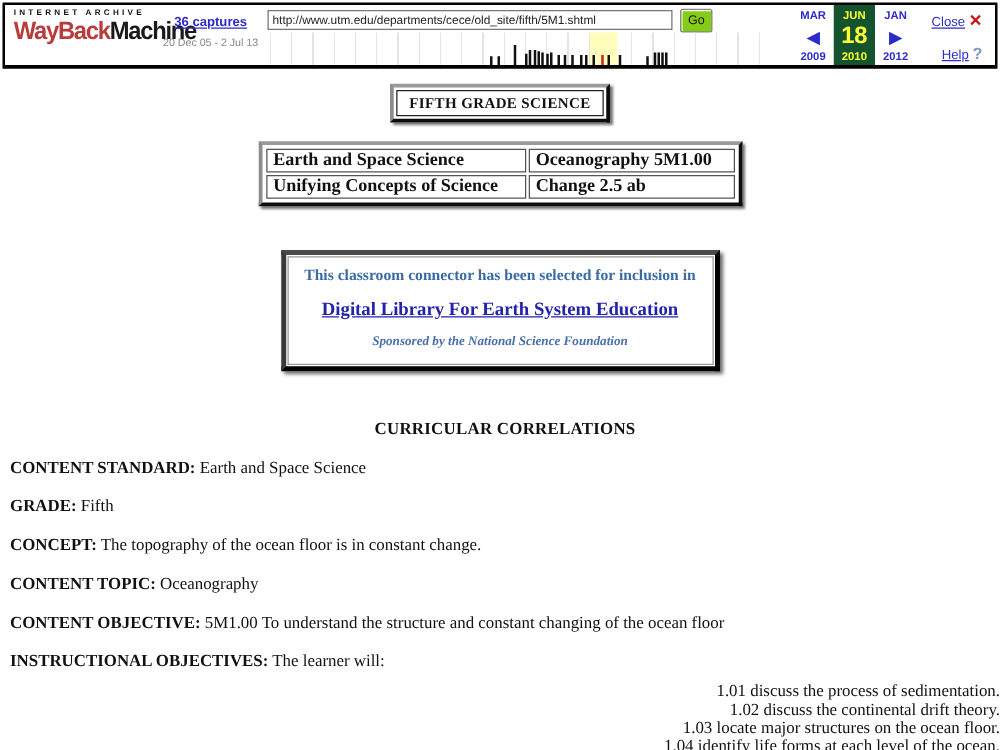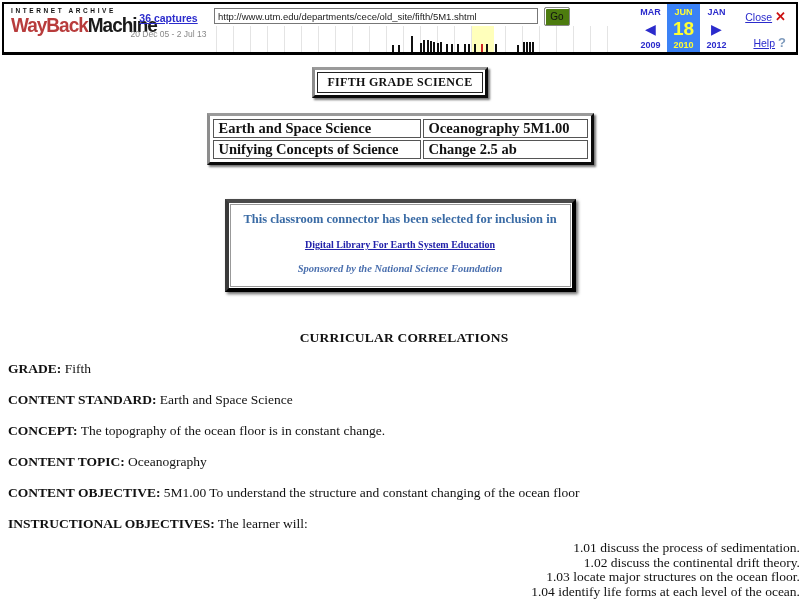--- a/index.html
+++ b/index.html
@@ -20,32 +20,32 @@
 
   .wb-captures { position:absolute; left:112px; top:4px; width:105px; text-align:center; }
   .wb-captures a { font-size:10.5px; font-weight:bold; color:#2b2bcc; text-decoration:underline; cursor:pointer; }
   .wb-captures .range { font-size:8.5px; color:#888; margin-top:3px; }
 
   .wb-url { position:absolute; left:210px; top:4px; width:324px; height:16px;
     font-family:"Liberation Sans", sans-serif; font-size:9.5px; color:#222;
     border:1px solid #777; background:#fff; padding:0 3px; }
   .wb-go { position:absolute; left:540px; top:3px; height:19px; width:26px;
     font-family:"Liberation Sans", sans-serif; font-size:10px; color:#111;
-    background:#4d7c0f; border:1px solid #888; border-radius:2px;
+    background:#84cc16; border:1px solid #888; border-radius:2px;
     box-shadow:inset 1px 1px 0 #fff; cursor:pointer; }
 
   .wb-timeline { position:absolute; left:212px; top:22px; right:172px; bottom:0;
     background-image:repeating-linear-gradient(to right, #e4e4e4 0 1px, transparent 1px 17px);
     cursor:pointer; }
   .tl-highlight { position:absolute; top:0; bottom:0; background:#ffffbb; }
   .tl-bar { position:absolute; bottom:0; width:2px; background:#111; transform:translateX(-50%); }
 
   .wb-nav { position:absolute; left:630px; top:0; height:100%; display:flex; text-align:center; }
   .wb-nav .col { width:33px; display:flex; flex-direction:column; justify-content:space-between; padding:3px 0 2px; }
-  .wb-nav .col.current { background:#3b82f6; color:#ffff33; }
+  .wb-nav .col.current { background:#14532d; color:#ffff33; }
   .wb-nav .mon { font-size:9px; font-weight:bold; color:#2b2bcc; }
   .wb-nav .yr  { font-size:9px; font-weight:bold; color:#2b2bcc; }
   .wb-nav .col.current .mon, .wb-nav .col.current .yr { color:#ffff33; }
   .wb-nav .arrow { font-size:14px; color:#2b2bcc; line-height:18px; cursor:pointer; }
   .wb-nav .day { font-size:19px; font-weight:bold; line-height:18px; }
 
   .wb-close { position:absolute; right:10px; top:5px; font-size:10.5px; }
   .wb-help  { position:absolute; right:10px; top:31px; font-size:10.5px; }
   .wb-close a, .wb-help a { color:#2b2bcc; text-decoration:underline; cursor:pointer; }
   .wb-close .x { color:#cc1111; font-weight:bold; font-size:13px; margin-left:3px; cursor:pointer; }
@@ -71,21 +71,21 @@
   .corr-table td.c2 { min-width:165px; }
 
   .dlese-wrap { margin-top:30px; }
   .dlese-box {
     display:inline-block; background:#fff;
     border:4px solid; border-color:#4a4a4a #000 #000 #3a3a3a;
     box-shadow:2px 2px 3px rgba(0,0,0,0.6);
   }
   .dlese-inner { border:1px solid #999; margin:1px; padding:7px 9px 12px; width:341px; }
   .dlese-line1 { font-size:12.5px; font-weight:bold; color:#3a6ba5; white-space:nowrap; }
-  .dlese-link { display:inline-block; margin-top:12px; font-size:10px; font-weight:bold;
+  .dlese-link { display:inline-block; margin-top:12px; font-size:15px; font-weight:bold;
     color:#2222aa; text-decoration:underline; cursor:pointer; }
   .dlese-sponsor { margin-top:11px; font-size:10.5px; font-weight:bold; font-style:italic; color:#4a6fae; }
 
   .content { padding:0 0 0 8px; font-size:13.5px; }
   .heading { margin-top:38px; font-weight:bold; text-align:center; font-size:13.5px; letter-spacing:0.2px; }
   .field { margin-top:15px; }
   .field b { font-weight:bold; }
   .obj-list { margin-top:9px; padding-left:40px; list-style:none; line-height:1.08;text-align:right; }
 </style>
 </head>
@@ -189,22 +189,22 @@
       <div class="dlese-line1">This classroom connector has been selected for inclusion in</div>
       <a class="dlese-link">Digital Library For Earth System Education</a>
       <div class="dlese-sponsor">Sponsored by the National Science Foundation</div>
     </div>
   </div>
 </div>
 
 <div class="content">
   <div class="heading">CURRICULAR CORRELATIONS</div>
 
+  <p class="field"><b>CONTENT STANDARD:</b> <span>Earth and Space Science</span></p>
   <p class="field"><b>GRADE:</b> <span>Fifth</span></p>
-  <p class="field"><b>CONTENT STANDARD:</b> <span>Earth and Space Science</span></p>
   <p class="field"><b>CONCEPT:</b> <span>The topography of the ocean floor is in constant change.</span></p>
   <p class="field"><b>CONTENT TOPIC:</b> <span>Oceanography</span></p>
   <p class="field"><b>CONTENT OBJECTIVE:</b> <span>5M1.00 To understand the structure and constant changing of the ocean floor</span></p>
   <p class="field"><b>INSTRUCTIONAL OBJECTIVES:</b> <span>The learner will:</span></p>
 
   <ul class="obj-list">
     <li>1.01 discuss the process of sedimentation.</li>
     <li>1.02 discuss the continental drift theory.</li>
     <li>1.03 locate major structures on the ocean floor.</li>
     <li>1.04 identify life forms at each level of the ocean.</li>

